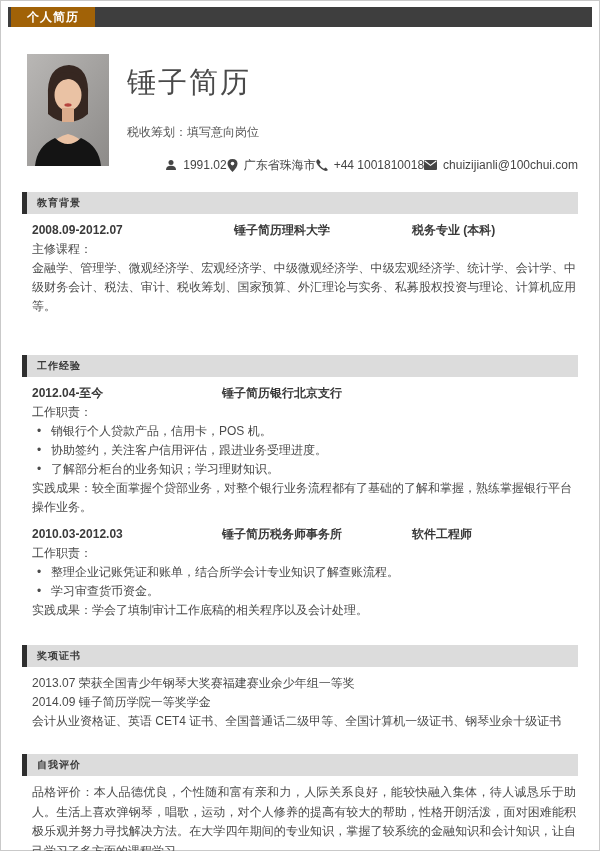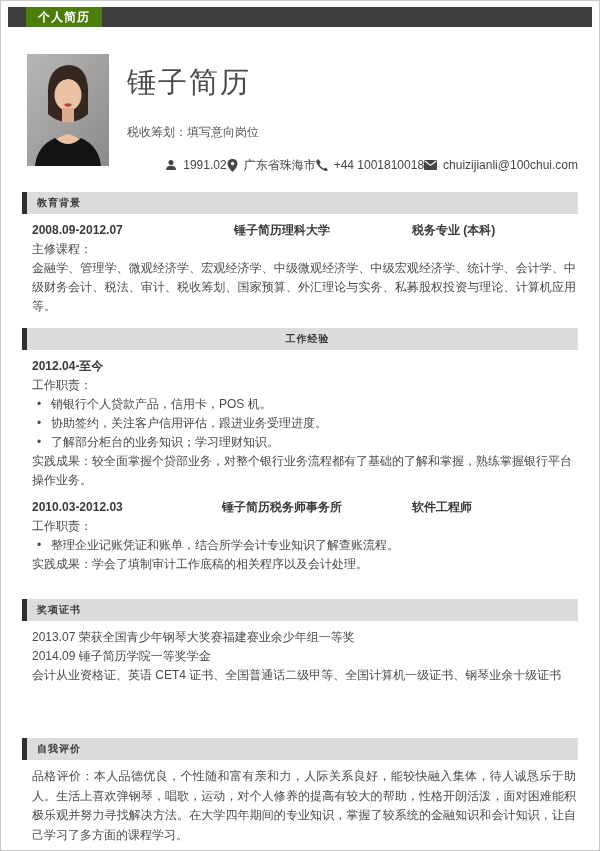--- a/index.html
+++ b/index.html
@@ -3,43 +3,43 @@
 <meta charset="utf-8">
 <style>
   * { margin:0; padding:0; box-sizing:border-box; }
   html,body { width:600px; height:851px; background:#fff; overflow:hidden;
     font-family:"Liberation Sans","DejaVu Sans",sans-serif; }
   .page { position:absolute; inset:0; width:600px; height:851px;
     border:1px solid #c9c9c9; background:#fff; }
 
   
   .topbar { margin:6px 7px 0 7px; height:20px; background:#3e3e3e; display:flex; align-items:stretch; }
-  .toptab { margin-left:18px; width:76px; background:#4d7c0f; color:#fff;
+  .toptab { margin-left:3px; width:84px; background:#a16207; color:#fff;
     font-size:12px; font-weight:bold; display:flex; align-items:center; justify-content:center;
     letter-spacing:1px; }
 
   
   .header { margin:27px 21px 0 21px; display:flex; height:112px; }
   .photo { margin-left:5px; width:82px; height:112px; flex:0 0 82px; overflow:hidden; }
   .idblock { margin-left:18px; flex:1; display:flex; flex-direction:column;gap:16px; }
   .name { margin-top:13px; font-size:29px; color:#4a4a4a; letter-spacing:2px; line-height:1.1; }
   .intention { margin-top:9px; font-size:12px; color:#555; }
   .contacts { margin-top:auto; padding-bottom:2px; display:flex; justify-content:flex-end;
     align-items:center; font-size:12px; color:#454545; }
   .contact { display:flex; align-items:center; gap:6px; white-space:nowrap; }
   .contact svg { display:block; }
 
   
   .section-bar { margin:0 21px; height:22px; background:#dcdcdc; border-left:5px solid #2f2f2f;
     display:flex; align-items:center; padding-left:10px;
     font-size:10px; font-weight:bold; color:#3a3a3a; letter-spacing:1px; }
   .sec-edu { margin-top:26px; }
-  .sec-work { margin-top:12px;justify-content:center; }
+  .sec-work { margin-top:39px; }
   .sec-award { margin-top:25px; }
-  .sec-eval { margin-top:53px; }
+  .sec-eval { margin-top:23px; }
   .sec-body { margin:7px 21px 0 21px; padding:0 2px 0 10px; font-size:12px; color:#4a4a4a; line-height:19px; }
 
   .row3 { display:grid; grid-template-columns:150px 200px 1fr; font-weight:bold; color:#3a3a3a; }
   .row3 .c2 { text-align:center; }
   .row3 .c3 { padding-left:30px; }
   .job2 { margin-top:8px; }
 
   ul.duties { list-style:none; }
   ul.duties li { position:relative; padding-left:19px; }
   ul.duties li::before { content:"\2022"; position:absolute; left:5px; color:#4a4a4a; }
@@ -131,39 +131,41 @@
   </div>
 
   <div class="section-bar sec-work">
     <span>工作经验</span>
   </div>
   <div class="sec-body">
 
     <div>
       <div class="row3">
         <span class="c1">2012.04-至今</span>
+        <span class="c2">锤子简历银行北京支行</span>
       </div>
       <div>工作职责：</div>
       <ul class="duties">
         <li>销银行个人贷款产品，信用卡，POS 机。</li>
         <li>协助签约，关注客户信用评估，跟进业务受理进度。</li>
         <li>了解部分柜台的业务知识；学习理财知识。</li>
       </ul>
       <div>实践成果：较全面掌握个贷部业务，对整个银行业务流程都有了基础的了解和掌握，熟练掌握银行平台操作业务。</div>
     </div>
 
     <div class="job2">
       <div class="row3">
         <span class="c1">2010.03-2012.03</span>
         <span class="c2">锤子简历税务师事务所</span>
         <span class="c3">软件工程师</span>
       </div>
       <div>工作职责：</div>
       <ul class="duties">
         <li>整理企业记账凭证和账单，结合所学会计专业知识了解查账流程。</li>
+        <li>学习审查货币资金。</li>
       </ul>
       <div>实践成果：学会了填制审计工作底稿的相关程序以及会计处理。</div>
     </div>
 
   </div>
 
   <div class="section-bar sec-award">
     <span>奖项证书</span>
   </div>
   <div class="sec-body">

